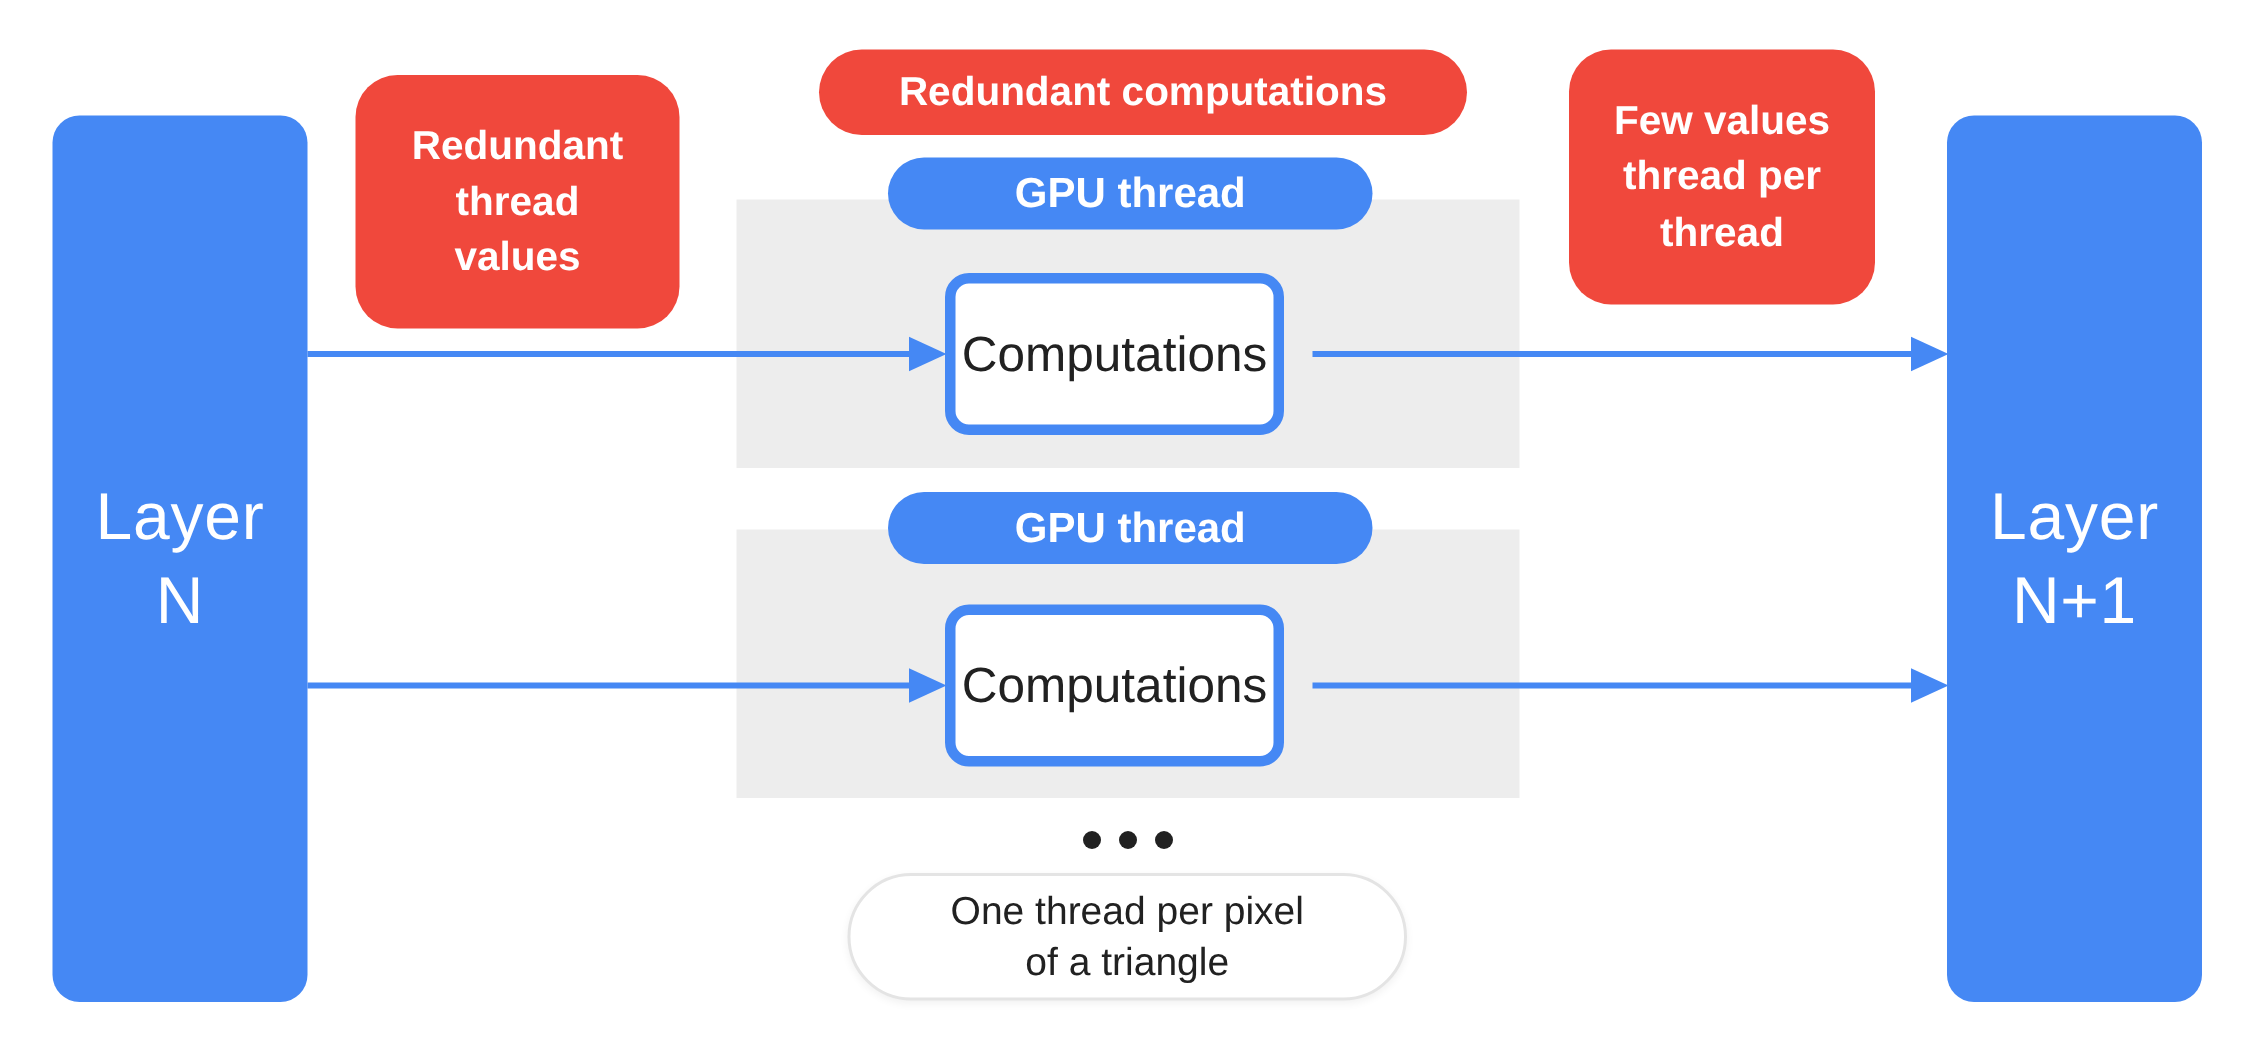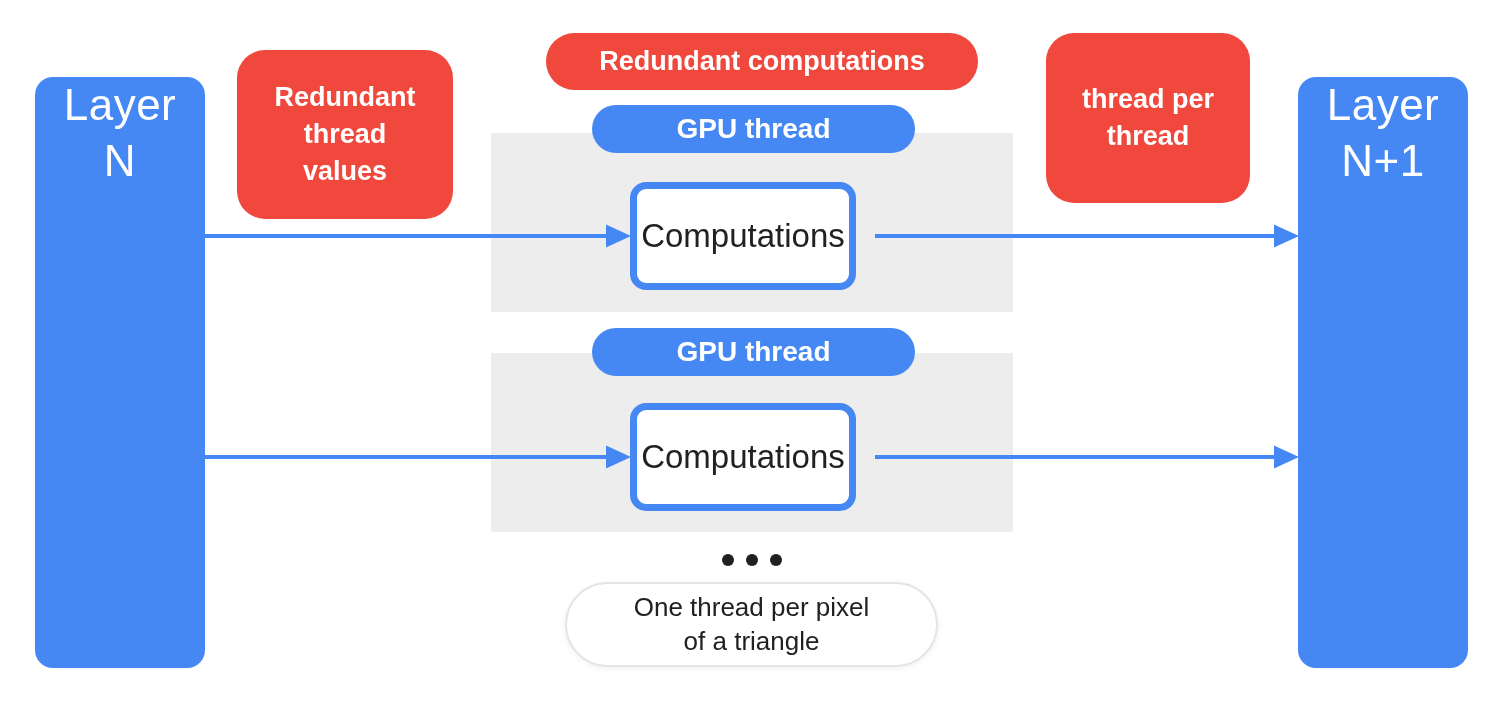--- a/index.html
+++ b/index.html
@@ -24,21 +24,21 @@
 
   
   .layer-box {
     position: absolute;
     top: 77px;
     width: 170px;
     height: 591px;
     background: var(--blue);
     border-radius: 18px;
     display: flex;
-    align-items: flex-start;
+    align-items: center;
     justify-content: center;
     z-index: 3;
   }
   .layer-left  { left: 35px; }
   .layer-right { left: 1298px; }
   .layer-label {
     color: #fff;
     font-size: 44px;
     font-weight: 500;
     line-height: 1.27;
@@ -205,20 +205,21 @@
     <span>Redundant</span>
     <span>thread</span>
     <span>values</span>
   </div>
 
   <div class="anno anno-comp">
     <span>Redundant computations</span>
   </div>
 
   <div class="anno anno-few">
+    <span>Few values</span>
     <span>thread per</span>
     <span>thread</span>
   </div>
 
   <div class="gpu-pill gpu-1">
     <span>GPU thread</span>
   </div>
   <div class="comp-box comp-1">
     <span>Computations</span>
   </div>

